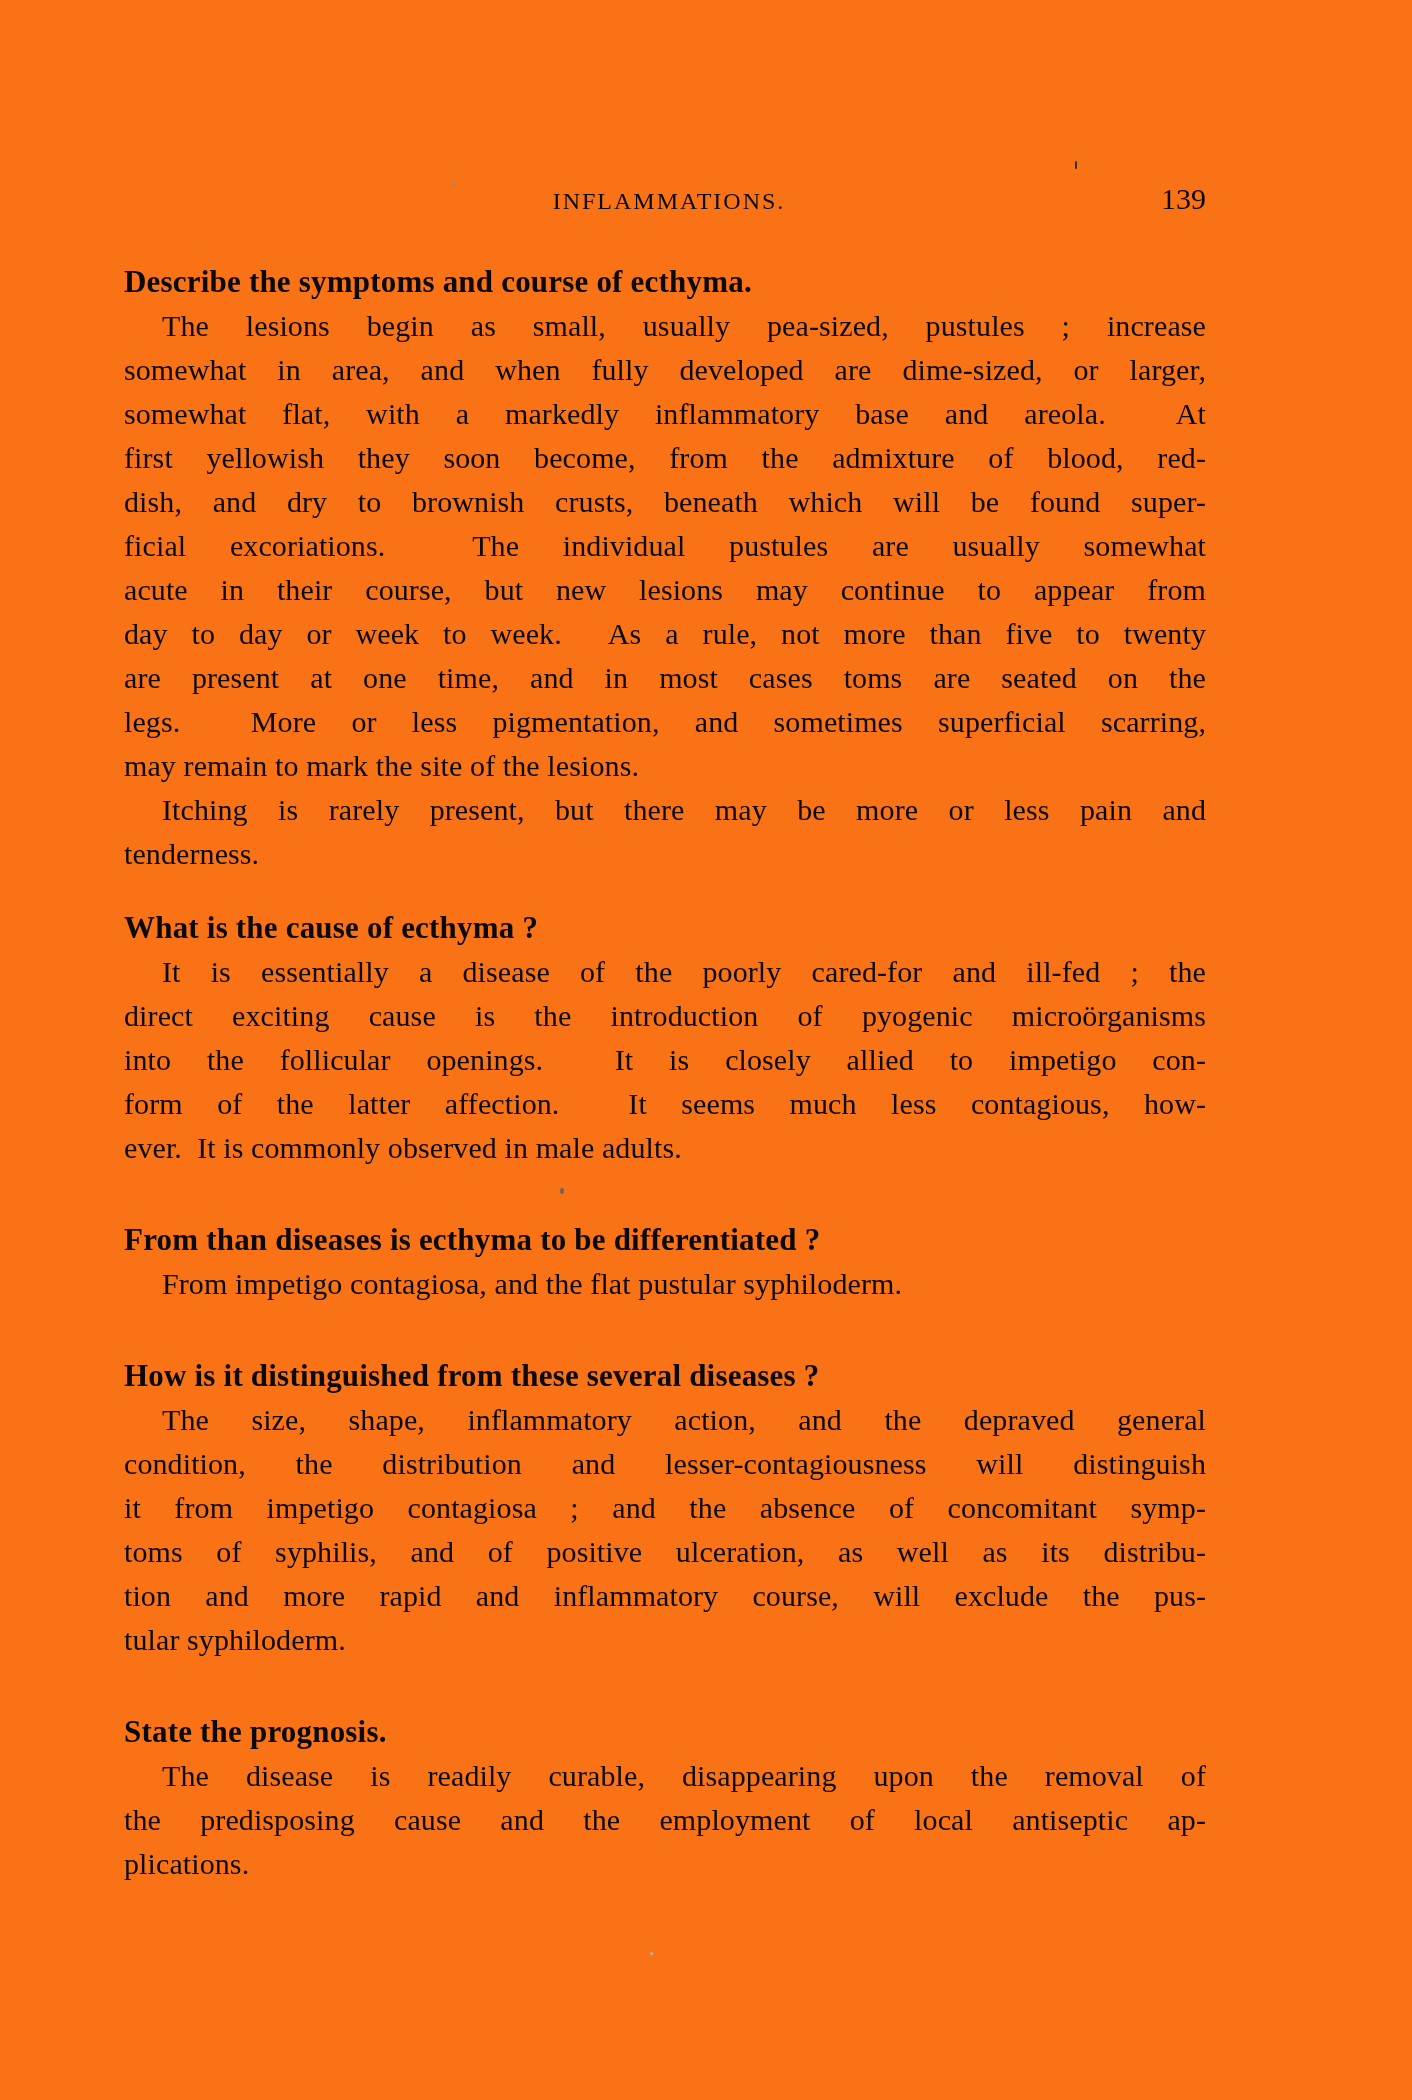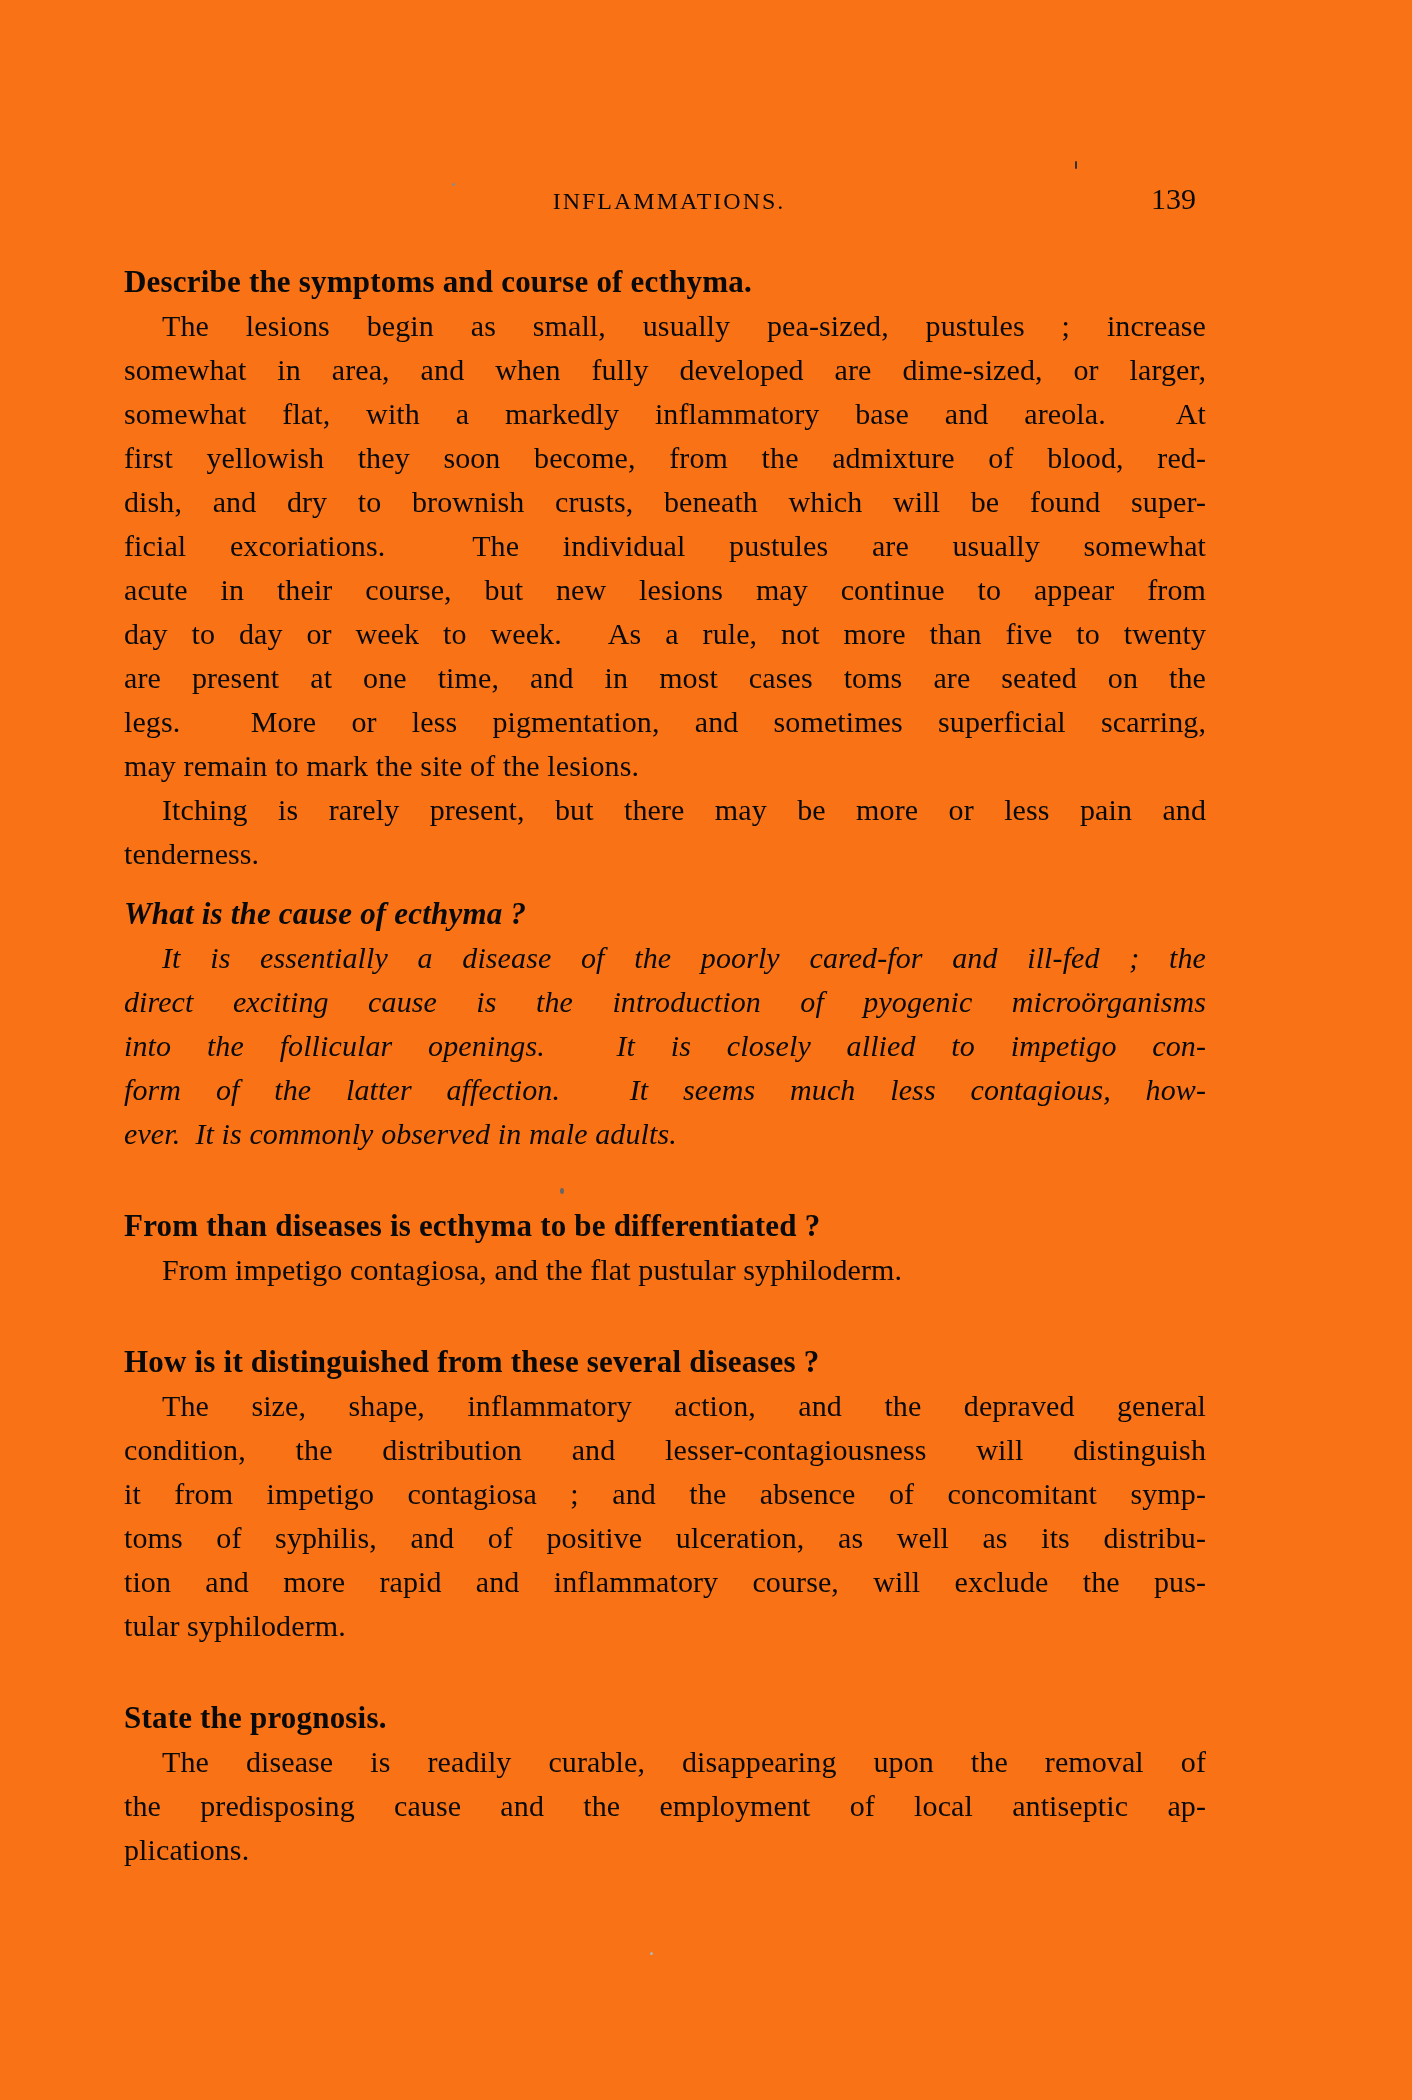--- a/index.html
+++ b/index.html
@@ -26,37 +26,37 @@
   }
   .header-title {
     display: block;
     text-align: center;
     font-size: 24px;
     letter-spacing: 2px;
     line-height: 30px;
   }
   .page-number {
     position: absolute;
-    right: 14px;
+    right: 4px;
     top: -2px;
     font-size: 30px;
     line-height: 30px;
   }
   
   .content {
     position: absolute;
     top: 252px;
     left: 124px;
     width: 1082px;
   }
   .qa-section {
     margin-top: 48px;
   }
   .qa-section:nth-child(1) { margin-top: 8px; }
-  .qa-section:nth-child(2) { margin-top: 16px; font-style: italic; }
+  .qa-section:nth-child(2) { margin-top: 30px; }
   .question {
     margin: 0;
     font-size: 31px;
     font-weight: bold;
     line-height: 44px;
     letter-spacing: 0.2px;
   }
   .paragraph {
     margin: 0;
   }

